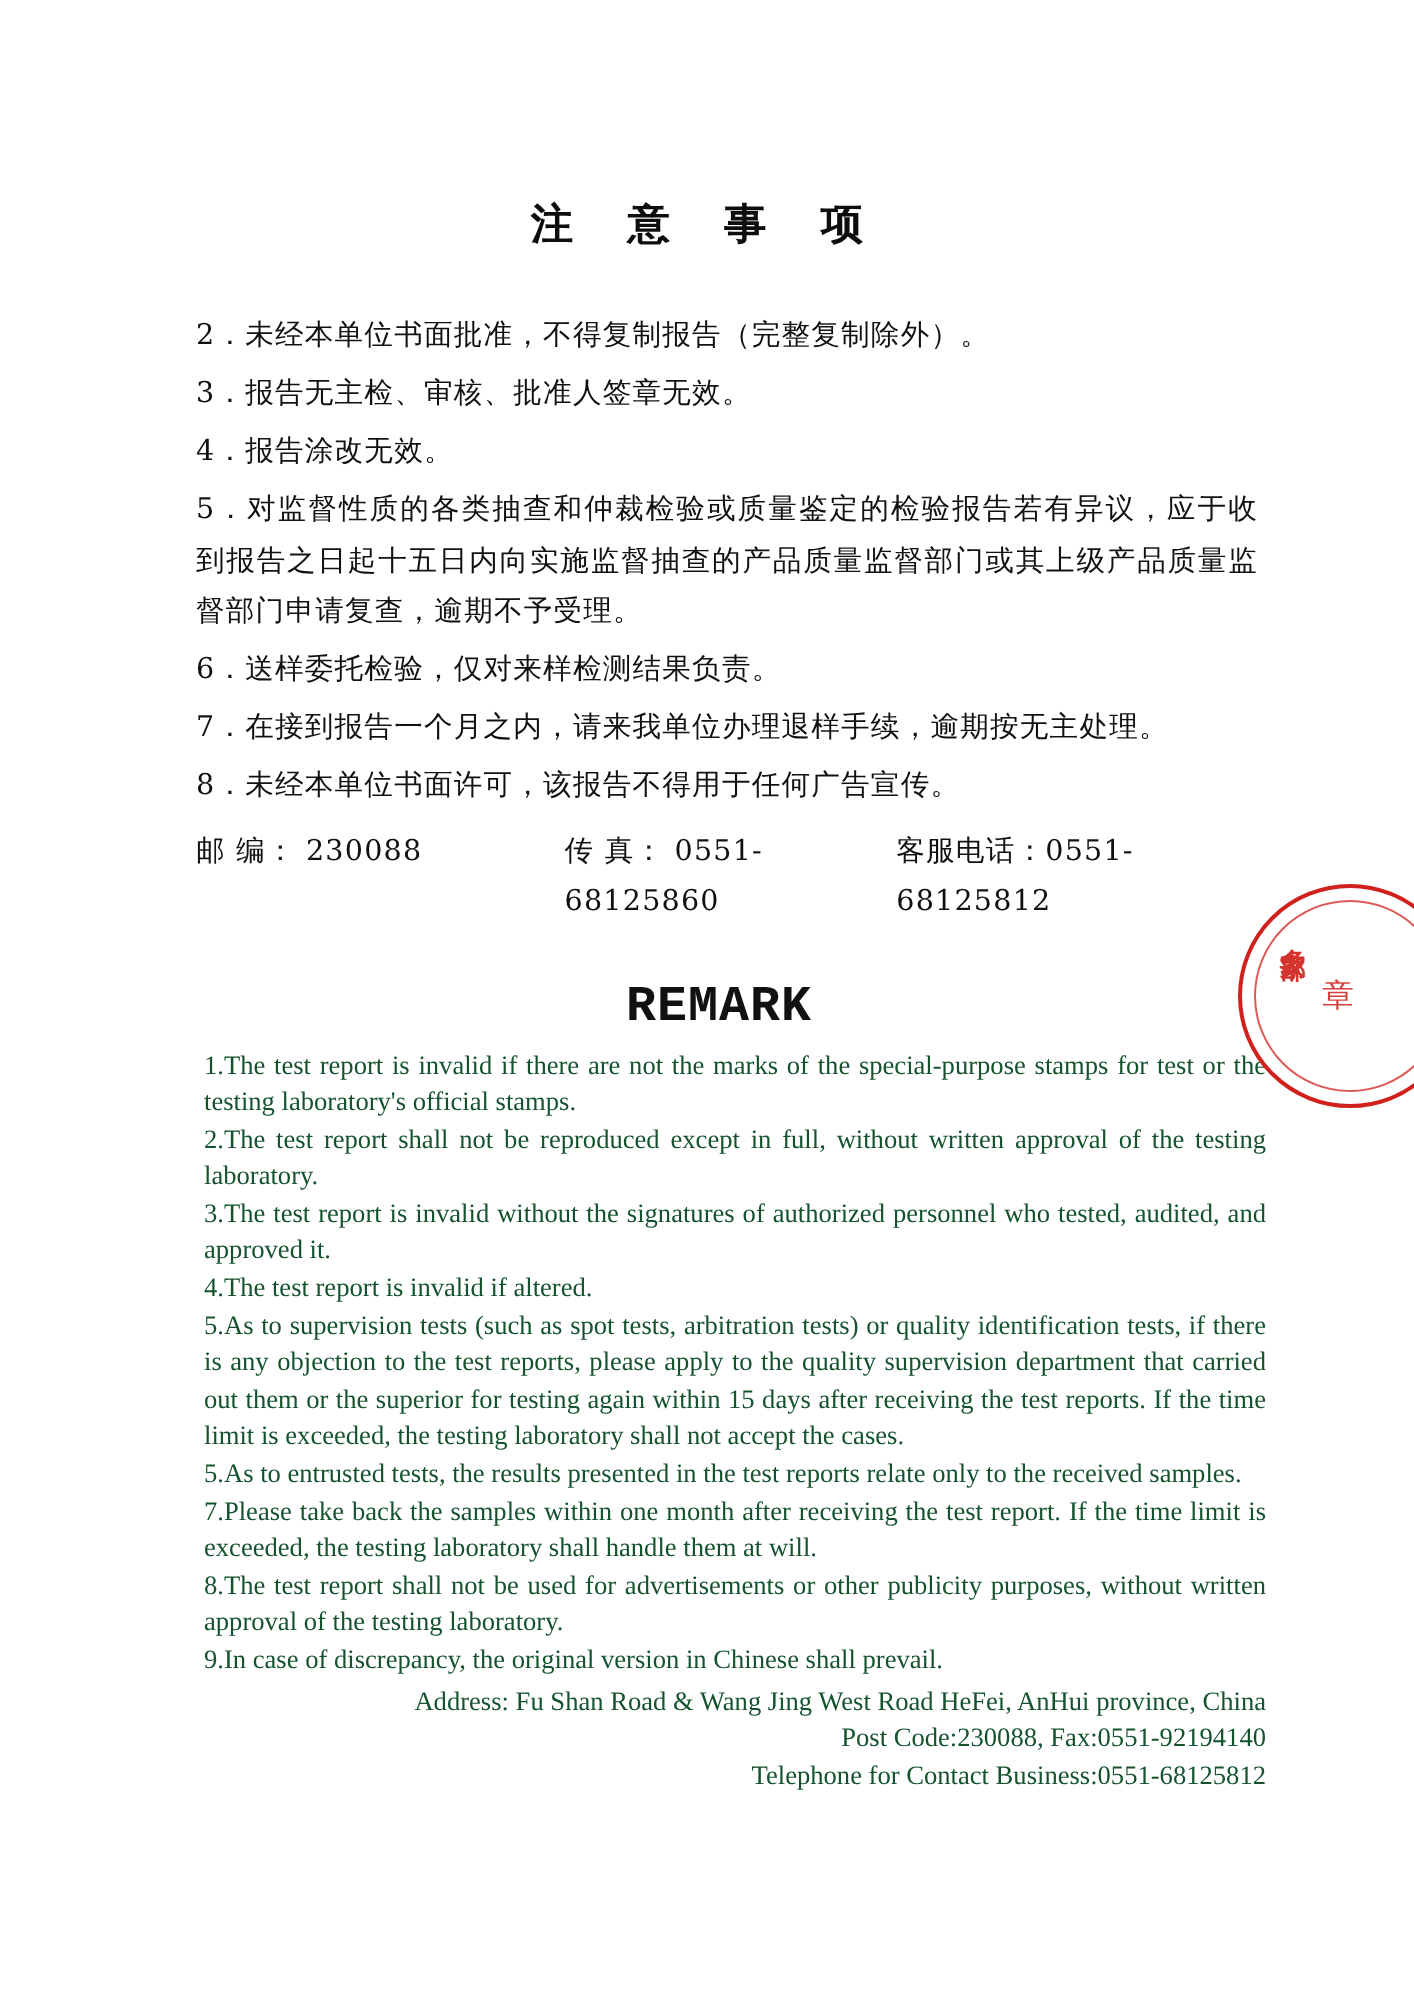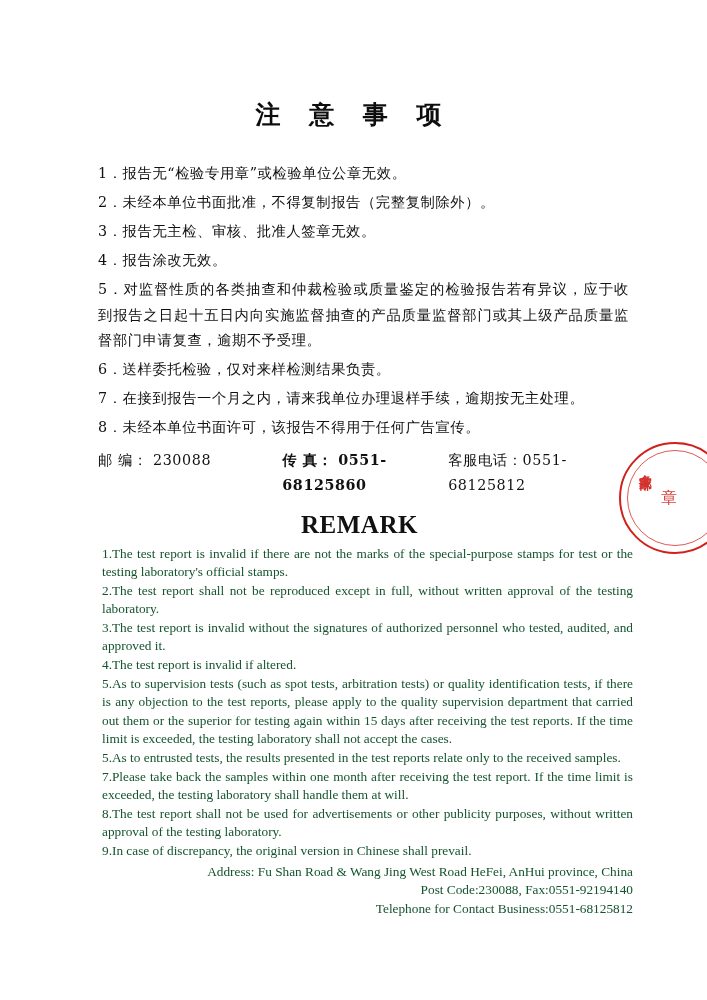--- a/index.html
+++ b/index.html
@@ -18,21 +18,21 @@
   .page {
     position: relative;
     width: 707px;
     height: 1000px;
     box-sizing: border-box;
   }
 
   
   .cn-title {
     text-align: center;
-    font-size: 25px;
+    font-size: 21px;
     font-weight: bold;
     letter-spacing: 10px;
     margin: 0;
     padding: 98px 0 0 0;
     font-family: "DejaVu Serif", "Liberation Serif", serif;
     color: #0d0d0d;
   }
   .cn-body {
     margin: 30px 0 0 0;
     padding: 0 78px 0 98px;
@@ -56,21 +56,21 @@
     letter-spacing: 0.6px;
   }
   .cn-contact {
     margin: 7px 0 0 0;
     letter-spacing: 0.6px;
     display: flex;
     justify-content: flex-end;
     gap: 0;
   }
   .cn-contact .c1 { width: 200px; }
-  .cn-contact .c2 { width: 180px; font-weight: bold; }
+  .cn-contact .c2 { width: 180px; }
   .cn-contact .c3 { }
 
   
   .stamp {
     position: absolute;
     right: -24px;
     top: 442px;
     width: 108px;
     height: 108px;
     border-radius: 50%;
@@ -107,22 +107,22 @@
     top: 44px;
     font-size: 16px;
     opacity: 0.85;
   }
 
   
   .en-title {
     text-align: center;
     font-size: 25px;
     font-weight: bold;
-    margin: 12px 0 0 0;
-    font-family: Liberation Serif, serif;
+    margin: 24px 0 0 0;
+    font-family: Liberation Mono, monospace;
     letter-spacing: 0.5px;
     padding-left: 12px;
   }
   .en-body {
     margin: 6px 0 0 0;
     padding: 0 74px 0 102px;
     font-size: 13.3px;
     line-height: 18.6px;
     text-align: justify;
     font-family: "Liberation Serif", serif;
@@ -139,21 +139,20 @@
   .en-foot p { margin: 0; }
 </style>
 </head>
 <body>
 
 <div class="page">
 
   <h1 class="cn-title">注 意 事 项</h1>
 
   <div class="cn-body">
-    <p class="cn-line">1．报告无“检验专用章”或检验单位公章无效。</p>
     <p class="cn-line">2．未经本单位书面批准，不得复制报告（完整复制除外）。</p>
     <p class="cn-line">3．报告无主检、审核、批准人签章无效。</p>
     <p class="cn-line">4．报告涂改无效。</p>
     <p class="cn-para">5．对监督性质的各类抽查和仲裁检验或质量鉴定的检验报告若有异议，应于收到报告之日起十五日内向实施监督抽查的产品质量监督部门或其上级产品质量监督部门申请复查，逾期不予受理。</p>
     <p class="cn-line">6．送样委托检验，仅对来样检测结果负责。</p>
     <p class="cn-line">7．在接到报告一个月之内，请来我单位办理退样手续，逾期按无主处理。</p>
     <p class="cn-line">8．未经本单位书面许可，该报告不得用于任何广告宣传。</p>
     <div class="cn-contact">
       <span class="c1">邮 编： 230088</span>
       <span class="c2">传 真： 0551-68125860</span>

